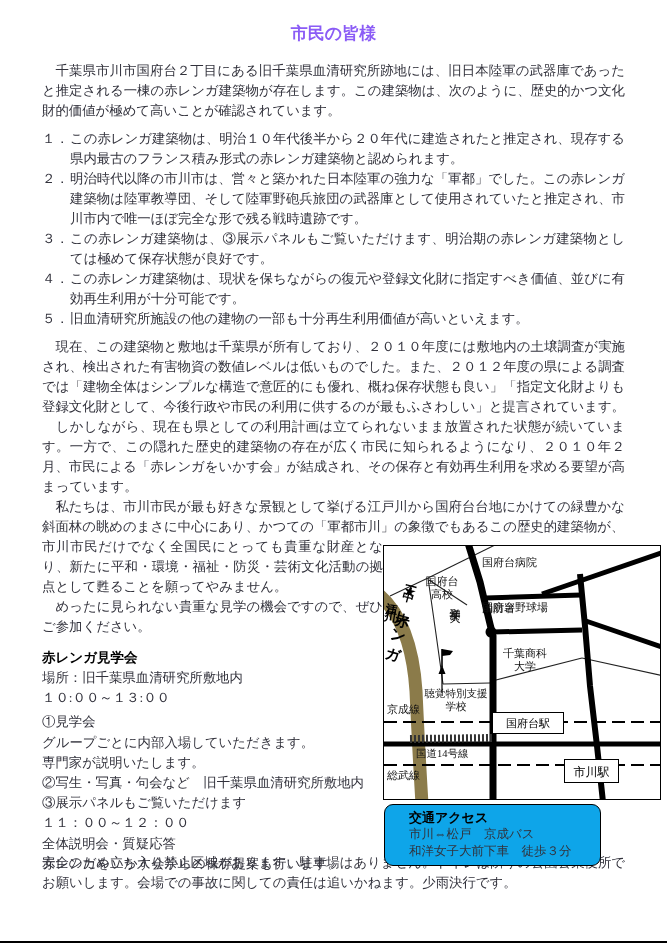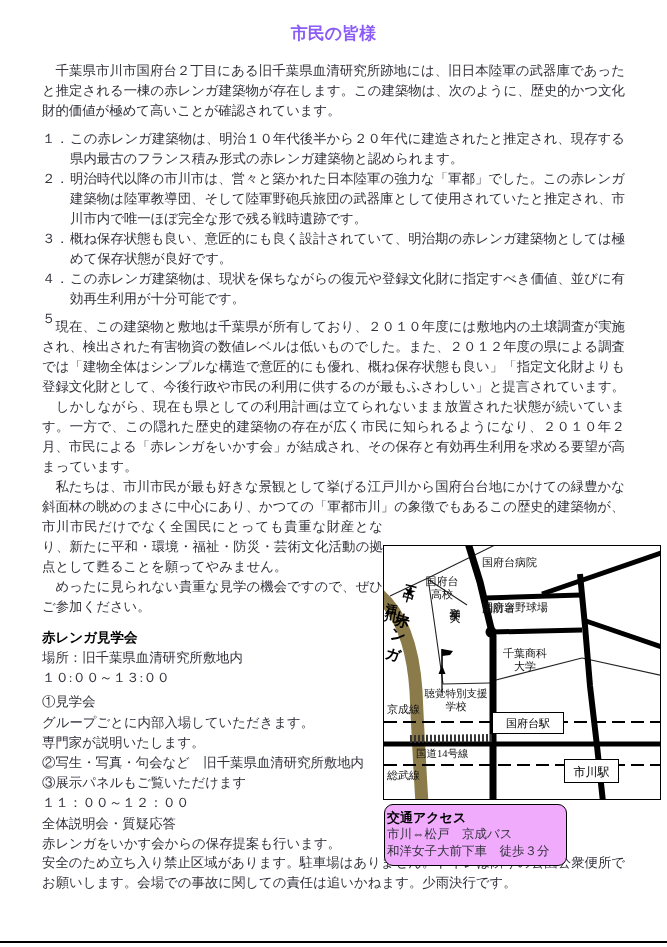--- a/index.html
+++ b/index.html
@@ -58,23 +58,23 @@
   .redbrick-label .small { font-size:12px; letter-spacing:1px; }
   .redbrick-label .big { font-size:15px; letter-spacing:1px; }
   .wayo-label { position:absolute; left:64px; top:53px; font-size:11px; letter-spacing:1px; }
   .sta-box {
     position:absolute; background:#fff; border:1.3px solid #000;
     font-size:11px; line-height:1; text-align:center; color:#000;
   }
   .sta-konodai { left:108px; top:166px; width:72px; padding:5px 0 4px; }
   .sta-ichikawa { left:180px; top:213px; width:55px; padding:6px 0 4px; font-size:12px; }
   .access-box {
-    position:absolute; left:384px; top:804px; width:183px;
-    border:1.5px solid #000; border-radius:9px; background:#f0abfc;
-    padding:4px 10px 6px 2px;
+    position:absolute; left:384px; top:804px; width:217px;
+    border:1.5px solid #000; border-radius:9px; background:#0ea5e9;
+    padding:4px 10px 6px 24px;
   }
   .access-heading {
     font-family:"Liberation Sans","DejaVu Sans",sans-serif;
     font-weight:bold; font-size:13px; color:#000; line-height:17px;
   }
   .access-line { font-size:12.5px; line-height:16.5px; }
   .bottom-rule { position:absolute; left:0; top:941px; width:667px; height:2px; background:#000; }
 </style>
 </head>
 <body>
@@ -89,28 +89,29 @@
       <div class="point">
         <span class="num">１．</span>
         <span>この赤レンガ建築物は、明治１０年代後半から２０年代に建造されたと推定され、現存する県内最古のフランス積み形式の赤レンガ建築物と認められます。</span>
       </div>
       <div class="point">
         <span class="num">２．</span>
         <span>明治時代以降の市川市は、営々と築かれた日本陸軍の強力な「軍都」でした。この赤レンガ建築物は陸軍教導団、そして陸軍野砲兵旅団の武器庫として使用されていたと推定され、市川市内で唯一ほぼ完全な形で残る戦時遺跡です。</span>
       </div>
       <div class="point">
         <span class="num">３．</span>
-        <span>概ね保存状態も良い、意匠的にも良く設計されていて、明治期の赤レンガ建築物としては極めて保存状態が良好です。</span>
+        <span>この赤レンガ建築物は、③展示パネルもご覧いただけます、明治期の赤レンガ建築物としては極めて保存状態が良好です。</span>
       </div>
       <div class="point">
         <span class="num">４．</span>
         <span>この赤レンガ建築物は、現状を保ちながらの復元や登録文化財に指定すべき価値、並びに有効再生利用が十分可能です。</span>
       </div>
       <div class="point">
         <span class="num">５．</span>
+        <span>旧血清研究所施設の他の建物の一部も十分再生利用価値が高いといえます。</span>
       </div>
     </div>
 
     <p class="para" style="margin-top:8px">　現在、この建築物と敷地は千葉県が所有しており、２０１０年度には敷地内の土壌調査が実施され、検出された有害物資の数値レベルは低いものでした。また、２０１２年度の県による調査では「建物全体はシンプルな構造で意匠的にも優れ、概ね保存状態も良い」「指定文化財よりも登録文化財として、今後行政や市民の利用に供するのが最もふさわしい」と提言されています。</p>
     <p class="para">　しかしながら、現在も県としての利用計画は立てられないまま放置された状態が続いています。一方で、この隠れた歴史的建築物の存在が広く市民に知られるようになり、２０１０年２月、市民による「赤レンガをいかす会」が結成され、その保存と有効再生利用を求める要望が高まっています。</p>
     <p class="para">　私たちは、市川市民が最も好きな景観として挙げる江戸川から国府台台地にかけての緑豊かな斜面林の眺めのまさに中心にあり、かつての「軍都市川」の象徴でもあるこの歴史的建築物が、</p>
 
     <div class="narrow">
       <p class="para">市川市民だけでなく全国民にとっても貴重な財産となり、新たに平和・環境・福祉・防災・芸術文化活動の拠点として甦ることを願ってやみません。</p>
       <p class="para">　めったに見られない貴重な見学の機会ですので、ぜひご参加ください。</p>

